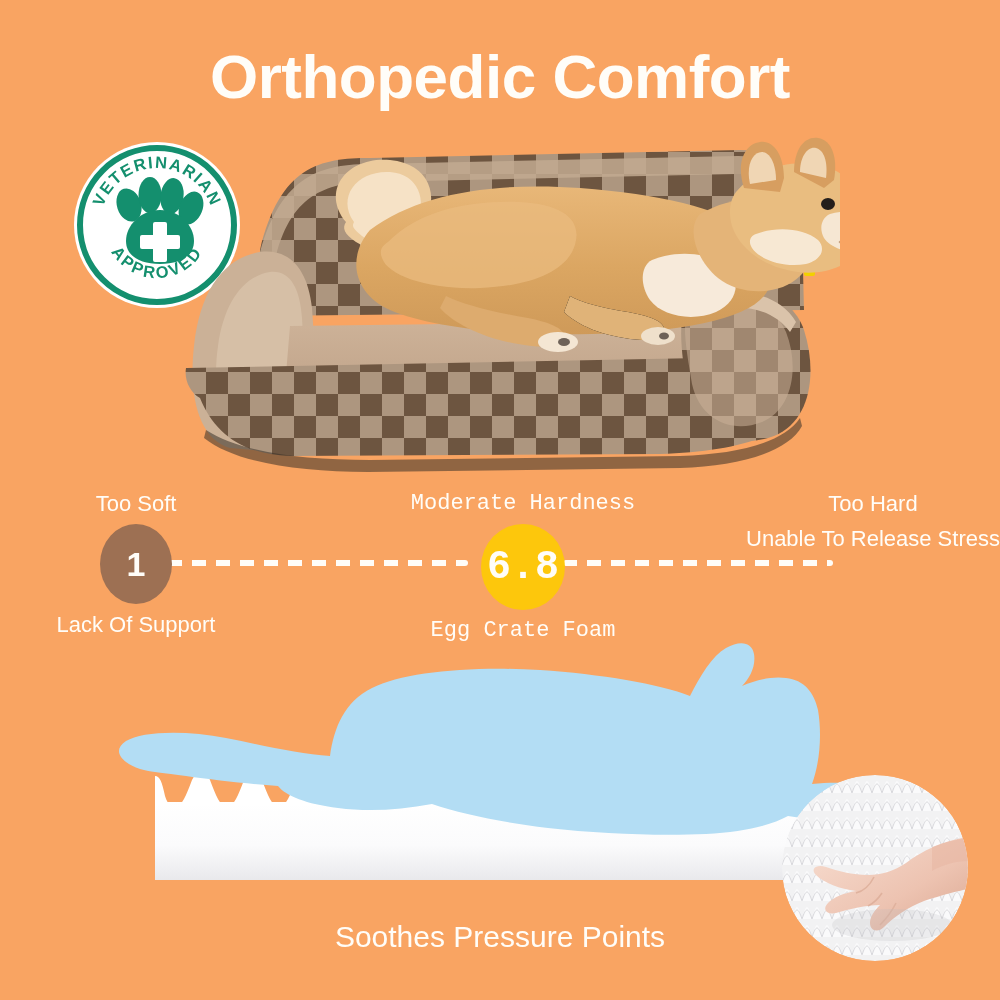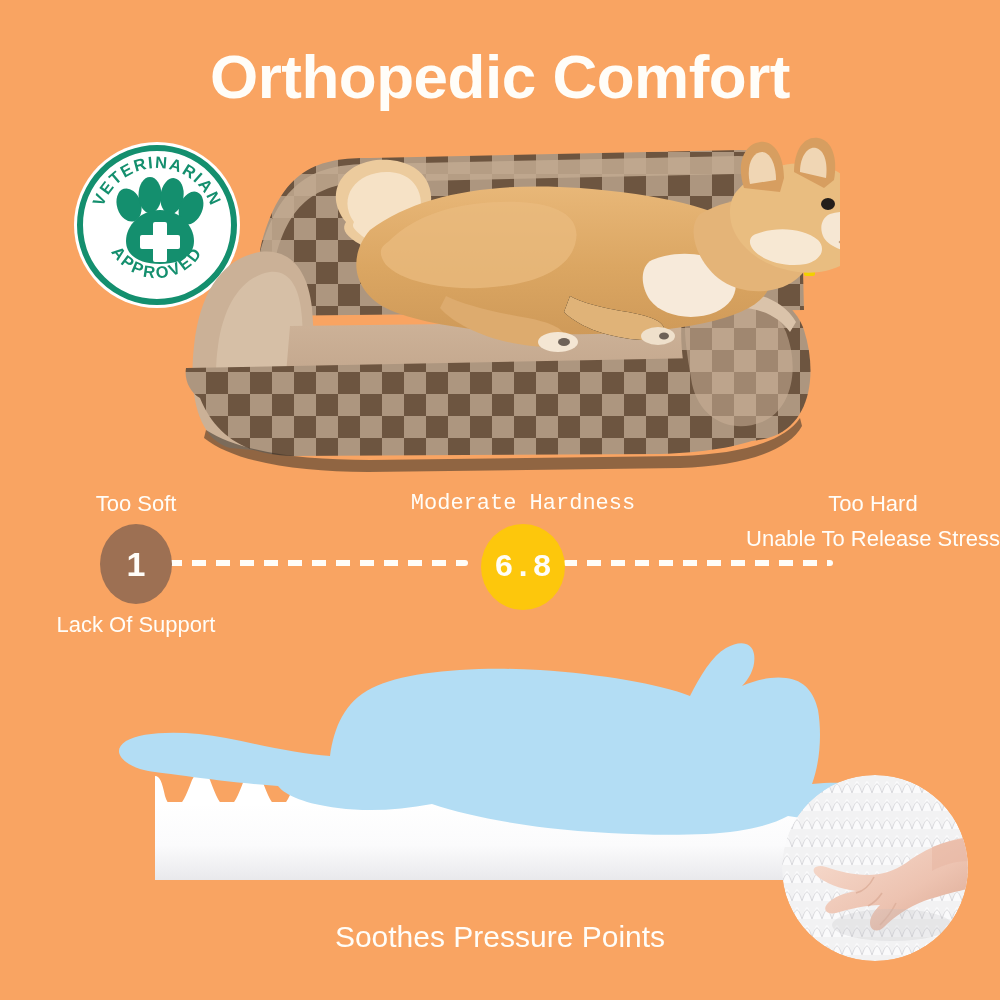--- a/index.html
+++ b/index.html
@@ -51,21 +51,21 @@
     margin-bottom:6px;height:26px;
   }
   .bubble{
     width:72px;height:80px;border-radius:50%;
     margin:0 auto;
     display:flex;align-items:center;justify-content:center;
     color:#fffdf8;font-size:34px;font-weight:700;
     position:relative;z-index:3;
   }
   .bubble.brown{background:#9d7053;}
-  .bubble.gold{background:#fdc70c;width:84px;height:86px;font-size:32px;}
+  .bubble.gold{background:#fdc70c;width:84px;height:86px;font-size:40px;}
   .node .bot-label{
     color:#fffdf8;font-size:22px;font-weight:400;line-height:1.15;
     margin-top:8px;
   }
 
   
   .foamwrap{position:absolute;left:0;top:630px;width:1000px;height:290px;}
   .foamwrap svg{display:block;width:1000px;height:290px;}
 
   
@@ -234,20 +234,21 @@
 
     <div class="node left">
       <div class="top-label">Too Soft</div>
       <div class="bubble brown">1</div>
       <div class="bot-label">Lack Of Support</div>
     </div>
 
     <div class="node mid">
       <div class="top-label">Moderate Hardness</div>
       <div class="bubble gold">6.8</div>
+      <div class="bot-label">Egg Crate Foam</div>
     </div>
 
     <div class="node right">
       <div class="top-label">Too Hard</div>
       <div class="bot-label">Unable To Release Stress</div>
     </div>
   </div>
 
   <div class="foamwrap">
     <svg viewBox="0 0 1000 290" xmlns="http://www.w3.org/2000/svg">

